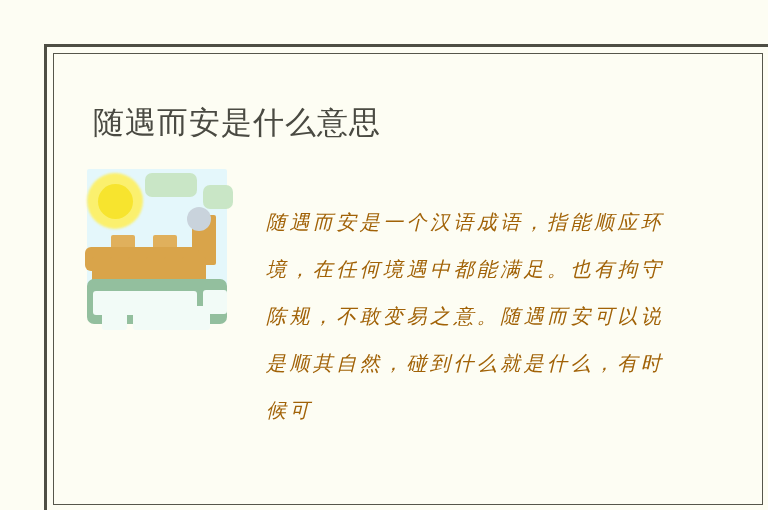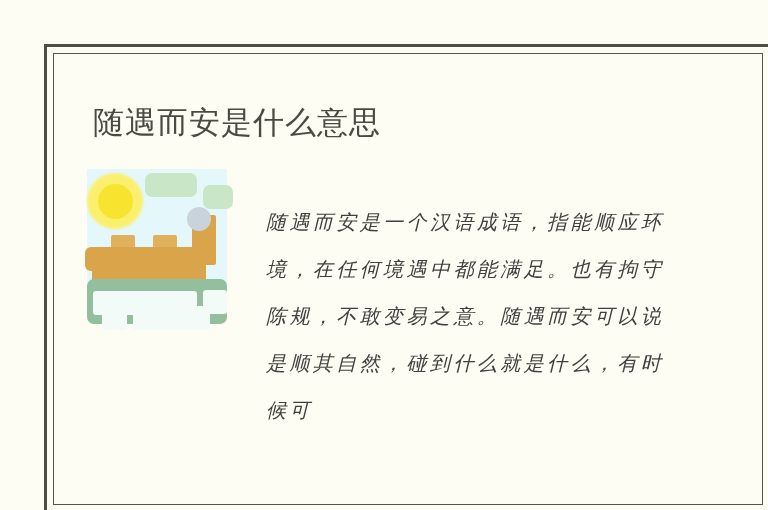--- a/index.html
+++ b/index.html
@@ -206,21 +206,21 @@
   
   .para {
     position: absolute;
     left: 173px;
     top: 18px;
     width: 422px;
     font-family: "DejaVu Serif", "Liberation Serif", serif;
     font-size: 20px;
     line-height: 47px;
     letter-spacing: 3.2px;
-    color: #404040;
+    color: #a16207;
     text-align: justify;
     font-style: italic;
   }
 </style>
 </head>
 <body>
 
 <div id="page">
 
   <div class="frame-outer"></div>

